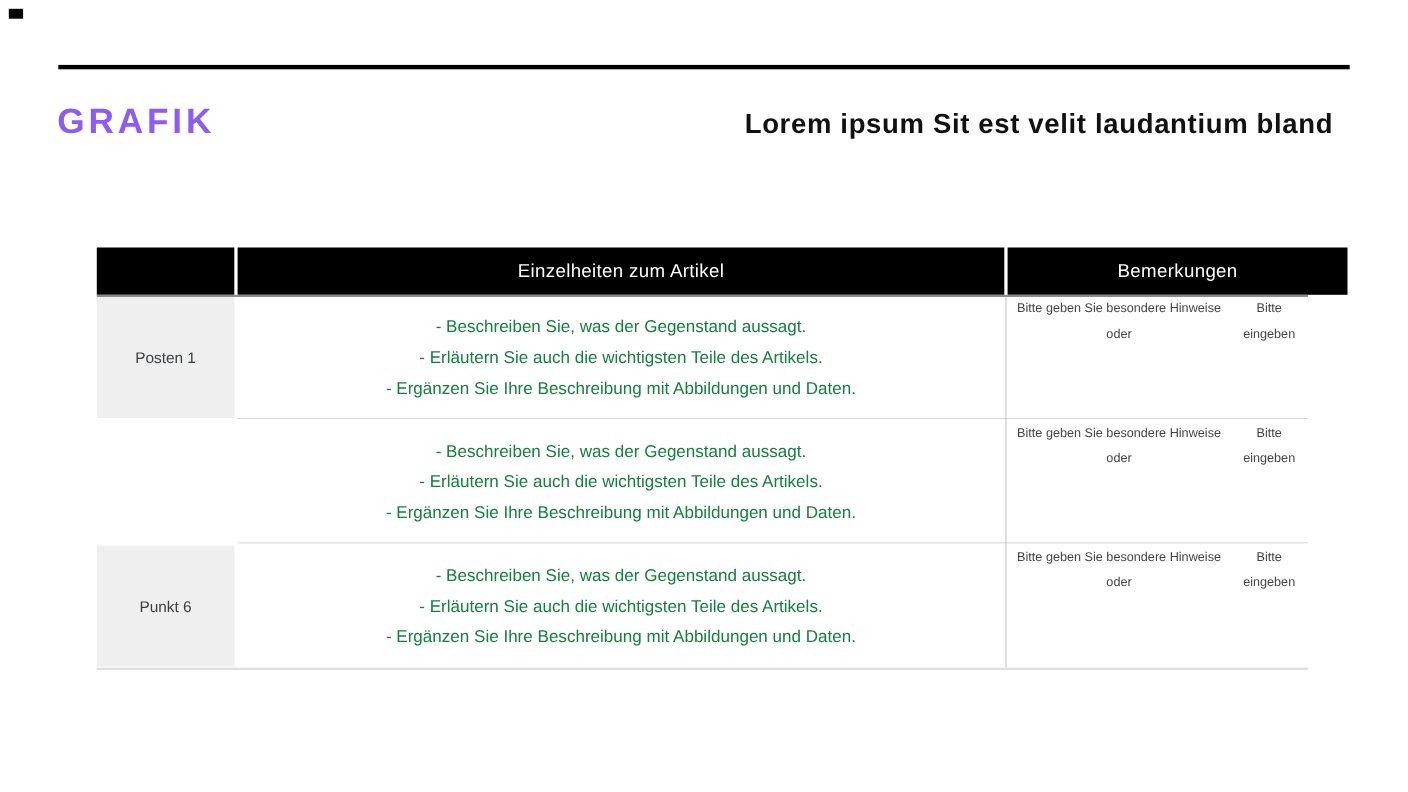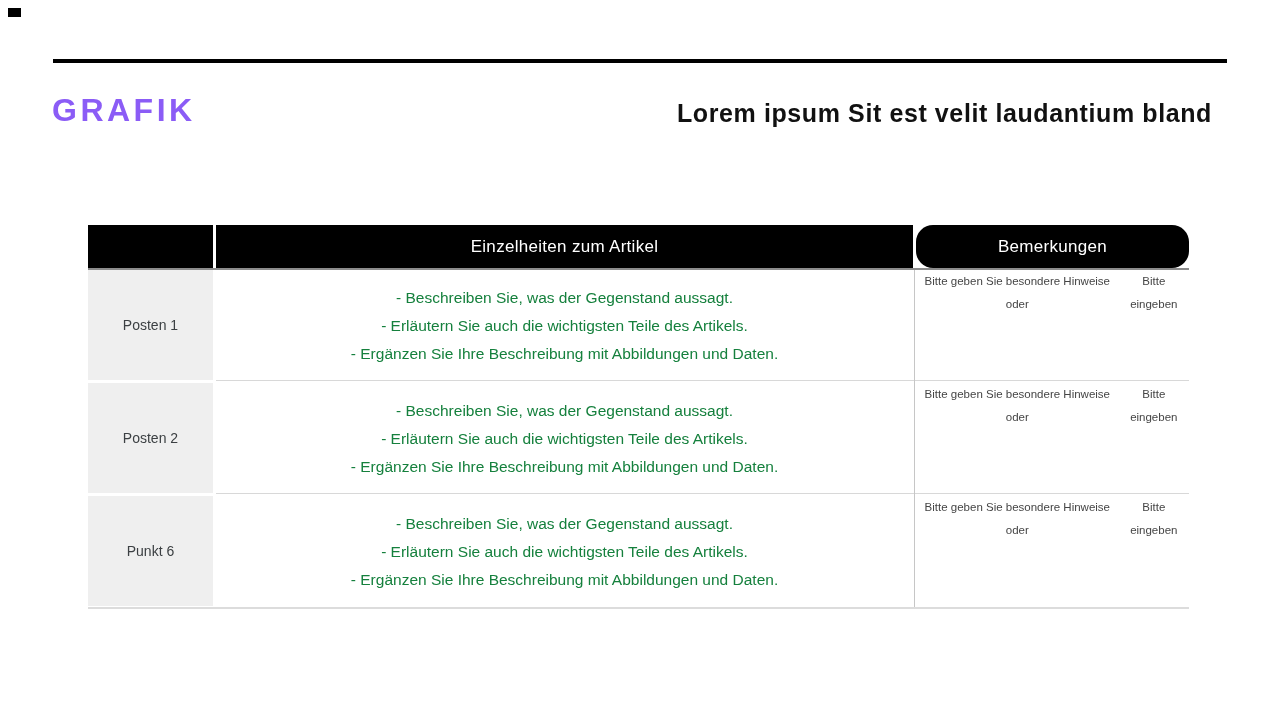--- a/index.html
+++ b/index.html
@@ -65,21 +65,21 @@
     background: #000000;
     color: #ffffff;
     font-size: 17px;
     letter-spacing: 0.3px;
     display: flex;
     align-items: center;
     justify-content: center;
   }
   .th1 { left: 0;    width: 125px; }
   .th2 { left: 128px; width: 697px; }
-  .th3 { left: 828px; width: 273px; border-radius: 17px; }
+  .th3 { left: 828px; width: 309px; }
   .header-underline {
     position: absolute;
     left: 0;
     top: 43px;
     width: 1101px;
     height: 2px;
     background: #8c8c8c;
   }
   .label-cell {
     position: absolute;
@@ -173,23 +173,20 @@
       <div>- Beschreiben Sie, was der Gegenstand aussagt.</div>
       <div>- Erläutern Sie auch die wichtigsten Teile des Artikels.</div>
       <div>- Ergänzen Sie Ihre Beschreibung mit Abbildungen und Daten.</div>
     </div>
     <div class="remarks-cell cell-r1">
       <div>Bitte geben Sie besondere Hinweise oder</div>
       <div>Bitte eingeben</div>
     </div>
     <div class="row-line row-line-1"></div>
 
-    <div class="label-cell label-r2">
-      <span>Posten 2</span>
-    </div>
     <div class="details-cell cell-r2">
       <div>- Beschreiben Sie, was der Gegenstand aussagt.</div>
       <div>- Erläutern Sie auch die wichtigsten Teile des Artikels.</div>
       <div>- Ergänzen Sie Ihre Beschreibung mit Abbildungen und Daten.</div>
     </div>
     <div class="remarks-cell cell-r2">
       <div>Bitte geben Sie besondere Hinweise oder</div>
       <div>Bitte eingeben</div>
     </div>
     <div class="row-line row-line-2"></div>

